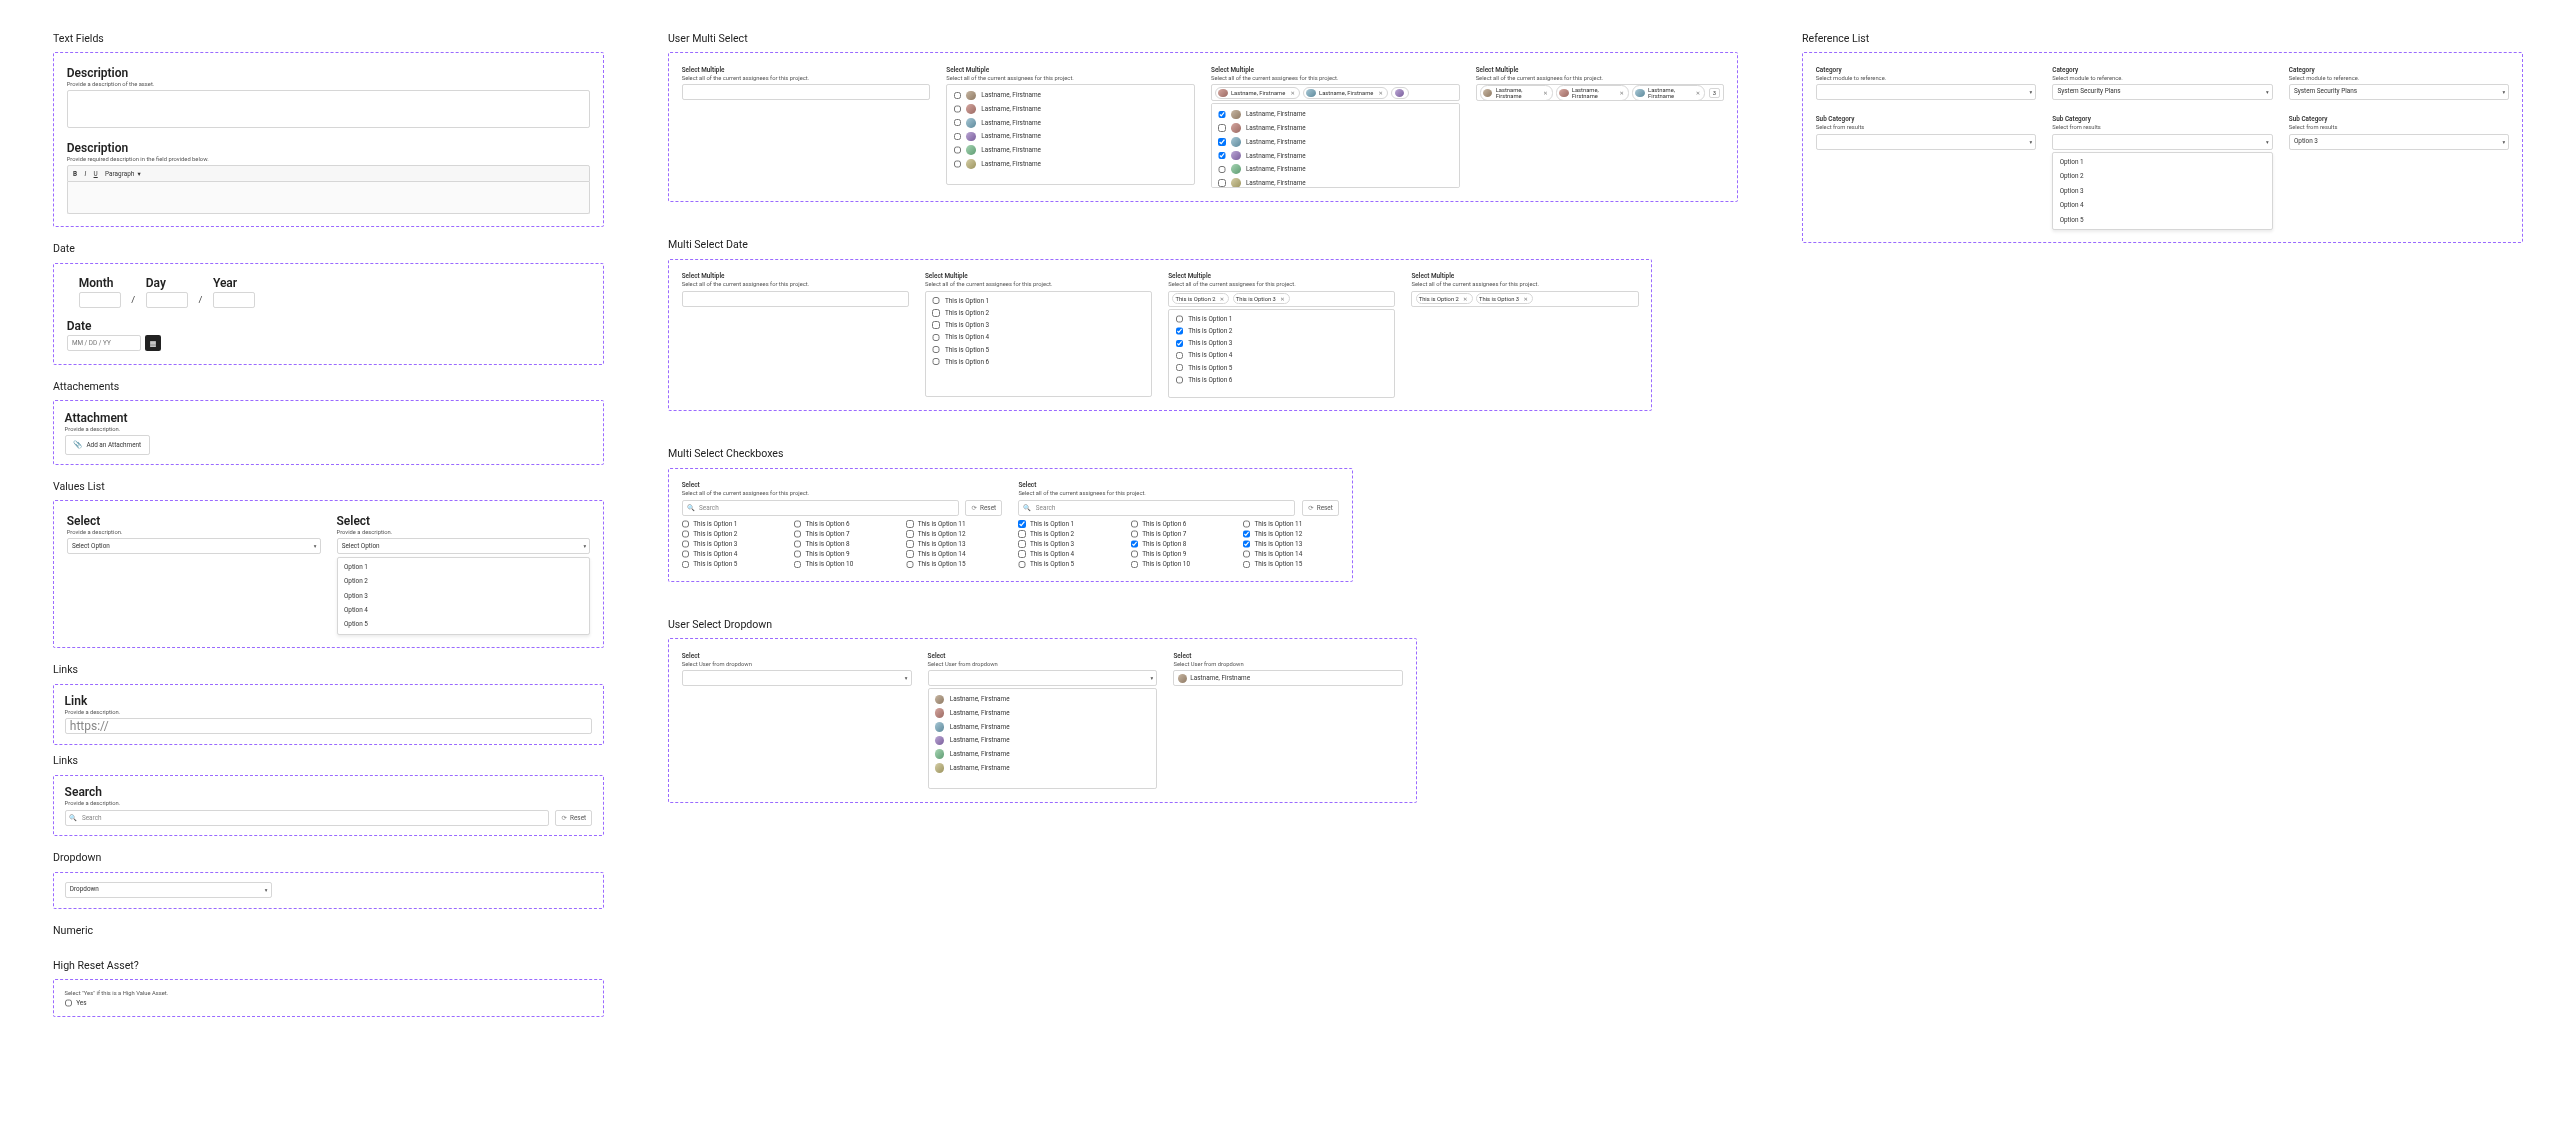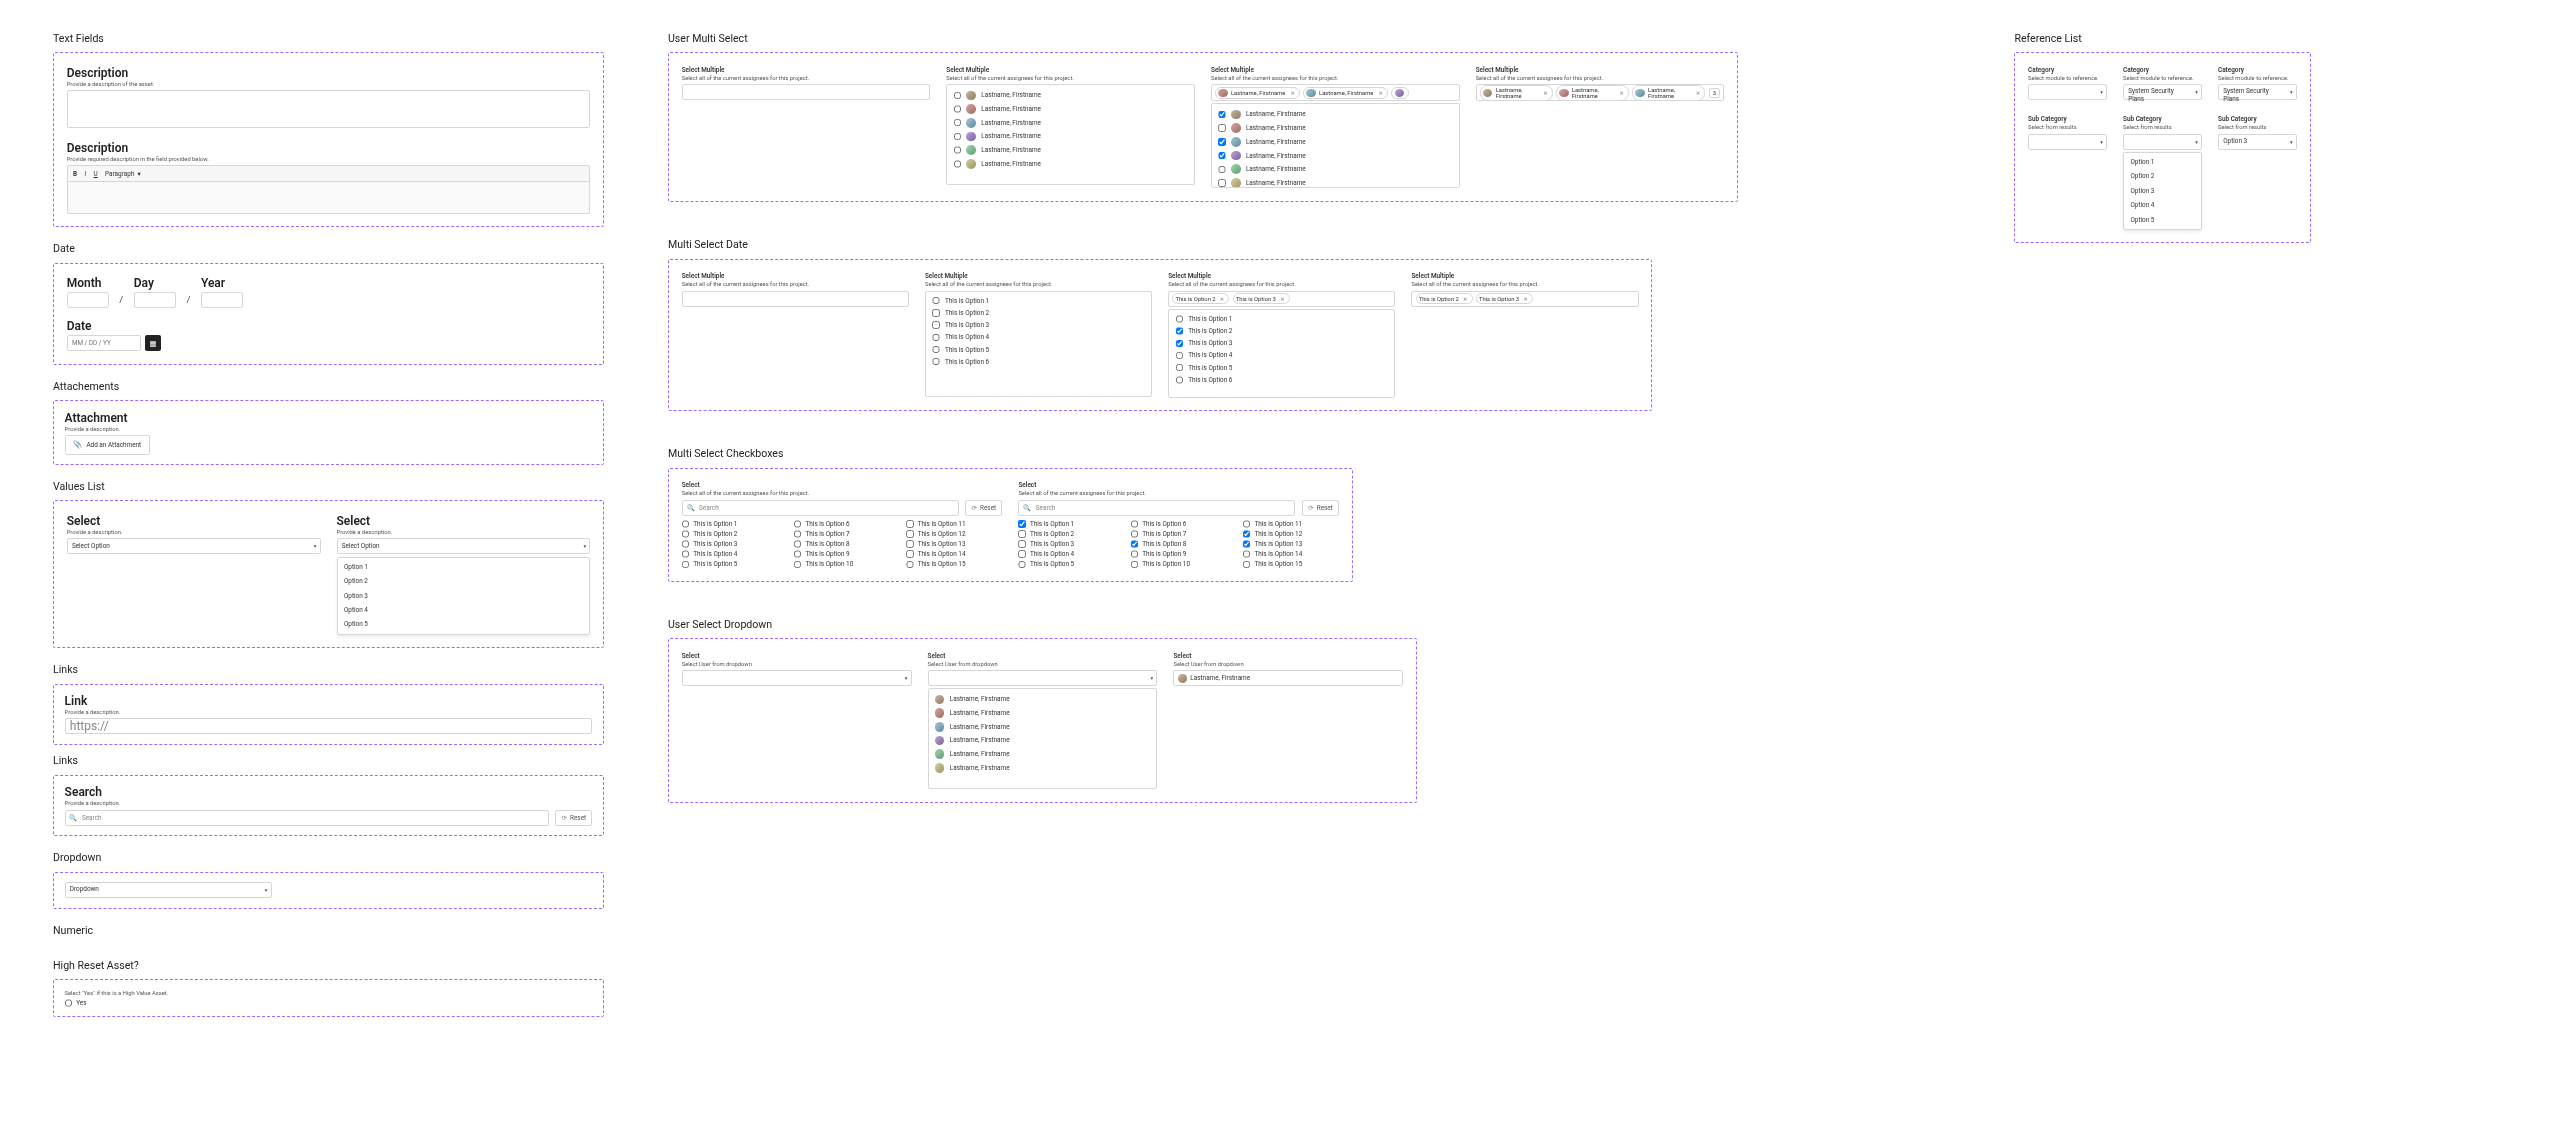--- a/index.html
+++ b/index.html
@@ -1,36 +1,36 @@
 <!DOCTYPE html>
 <html style="font-size:8.5px"><head>
 <meta charset="utf-8">
 <style>
 * { box-sizing: border-box; margin: 0; padding: 0; font-family: -apple-system, BlinkMacSystemFont, "Segoe UI", Roboto, Arial, sans-serif; }
 body { background: #fff; padding: 32px 53px; font-size: 6.4px; color: #333; }
 .columns { display: flex; gap: 64px; align-items: flex-start; }
 .col { display: flex; flex-direction: column; gap: 15px; }
 .col.left { width: 551px; }
 .col.mid  { flex: 1; }
-.col.right{ width: 721px; align-items: center; }
+.col.right{ width: 721px; }
 
 .section-title { font-size: 10.6px; font-weight: 400; margin-bottom: 7.4px; color: #222; }
 .dashed-box { border: 0.5px dashed #9a6aff; border-radius: 2.1px; padding: 12.7px 12.7px; }
 .dashed-box.narrow { padding: 9.5px 10.6px; }
 
 .field-block { margin-bottom: 12.7px; }
 .field-label  { font-size: 12px; font-weight: 600; color: #222; margin-bottom: 1.1px; }
 .field-sub    { font-size: 5.8px; color: #555; margin-bottom: 3.2px; }
 .field-input  { width: 100%; height: 16px; border: 0.5px solid #d6d6d6; border-radius: 2.1px; padding: 2.1px 4.2px; background:#fff; font-size:6.4px; }
 .field-input.tall { height: 38px; }
 .richtext-bar { display:flex; align-items:center; gap:7.4px; border:0.5px solid #d6d6d6; border-radius:2.1px 2.1px 0 0; padding:3.2px 5.3px; background:#f7f7f7; font-size:6.4px; }
 .richtext-bar .b{font-weight:700;} .richtext-bar .i{font-style:italic;} .richtext-bar .u{text-decoration:underline;}
 .richtext-body { border:0.5px solid #d6d6d6; border-top:none; border-radius:0 0 2.1px 2.1px; height:32px; background:#fafafa; }
 
-.date-row { display:flex; gap:10.6px; align-items:flex-end; }
+.date-row { display:flex; gap:10.6px; align-items:flex-end;margin-left:12px; }
 .date-part { display:flex; flex-direction:column; }
 .date-part input { width:42px; height:16px; border:0.5px solid #d6d6d6; border-radius:2.1px; padding:2.1px 4.2px; font-size:6.4px; }
 .date-slash { font-size:9.5px; color:#444; padding-bottom:2.1px; }
 .date-picker { display:flex; align-items:center; gap:4.2px; }
 .date-picker input { width:74px; height:16px; border:0.5px solid #d6d6d6; border-radius:2.1px; padding:2.1px 4.2px; font-size:6.4px; }
 .cal-icon { width:16px; height:16px; background:#222; border-radius:2.1px; display:flex; align-items:center; justify-content:center; color:#fff; font-size:7.4px; }
 
 .attach-btn { display:inline-flex; align-items:center; gap:4.2px; border:0.5px solid #d6d6d6; border-radius:2.1px; padding:4.2px 7.4px; font-size:6.4px; color:#333; background:#fff; }
 .paperclip { font-size:7.4px; }
 

